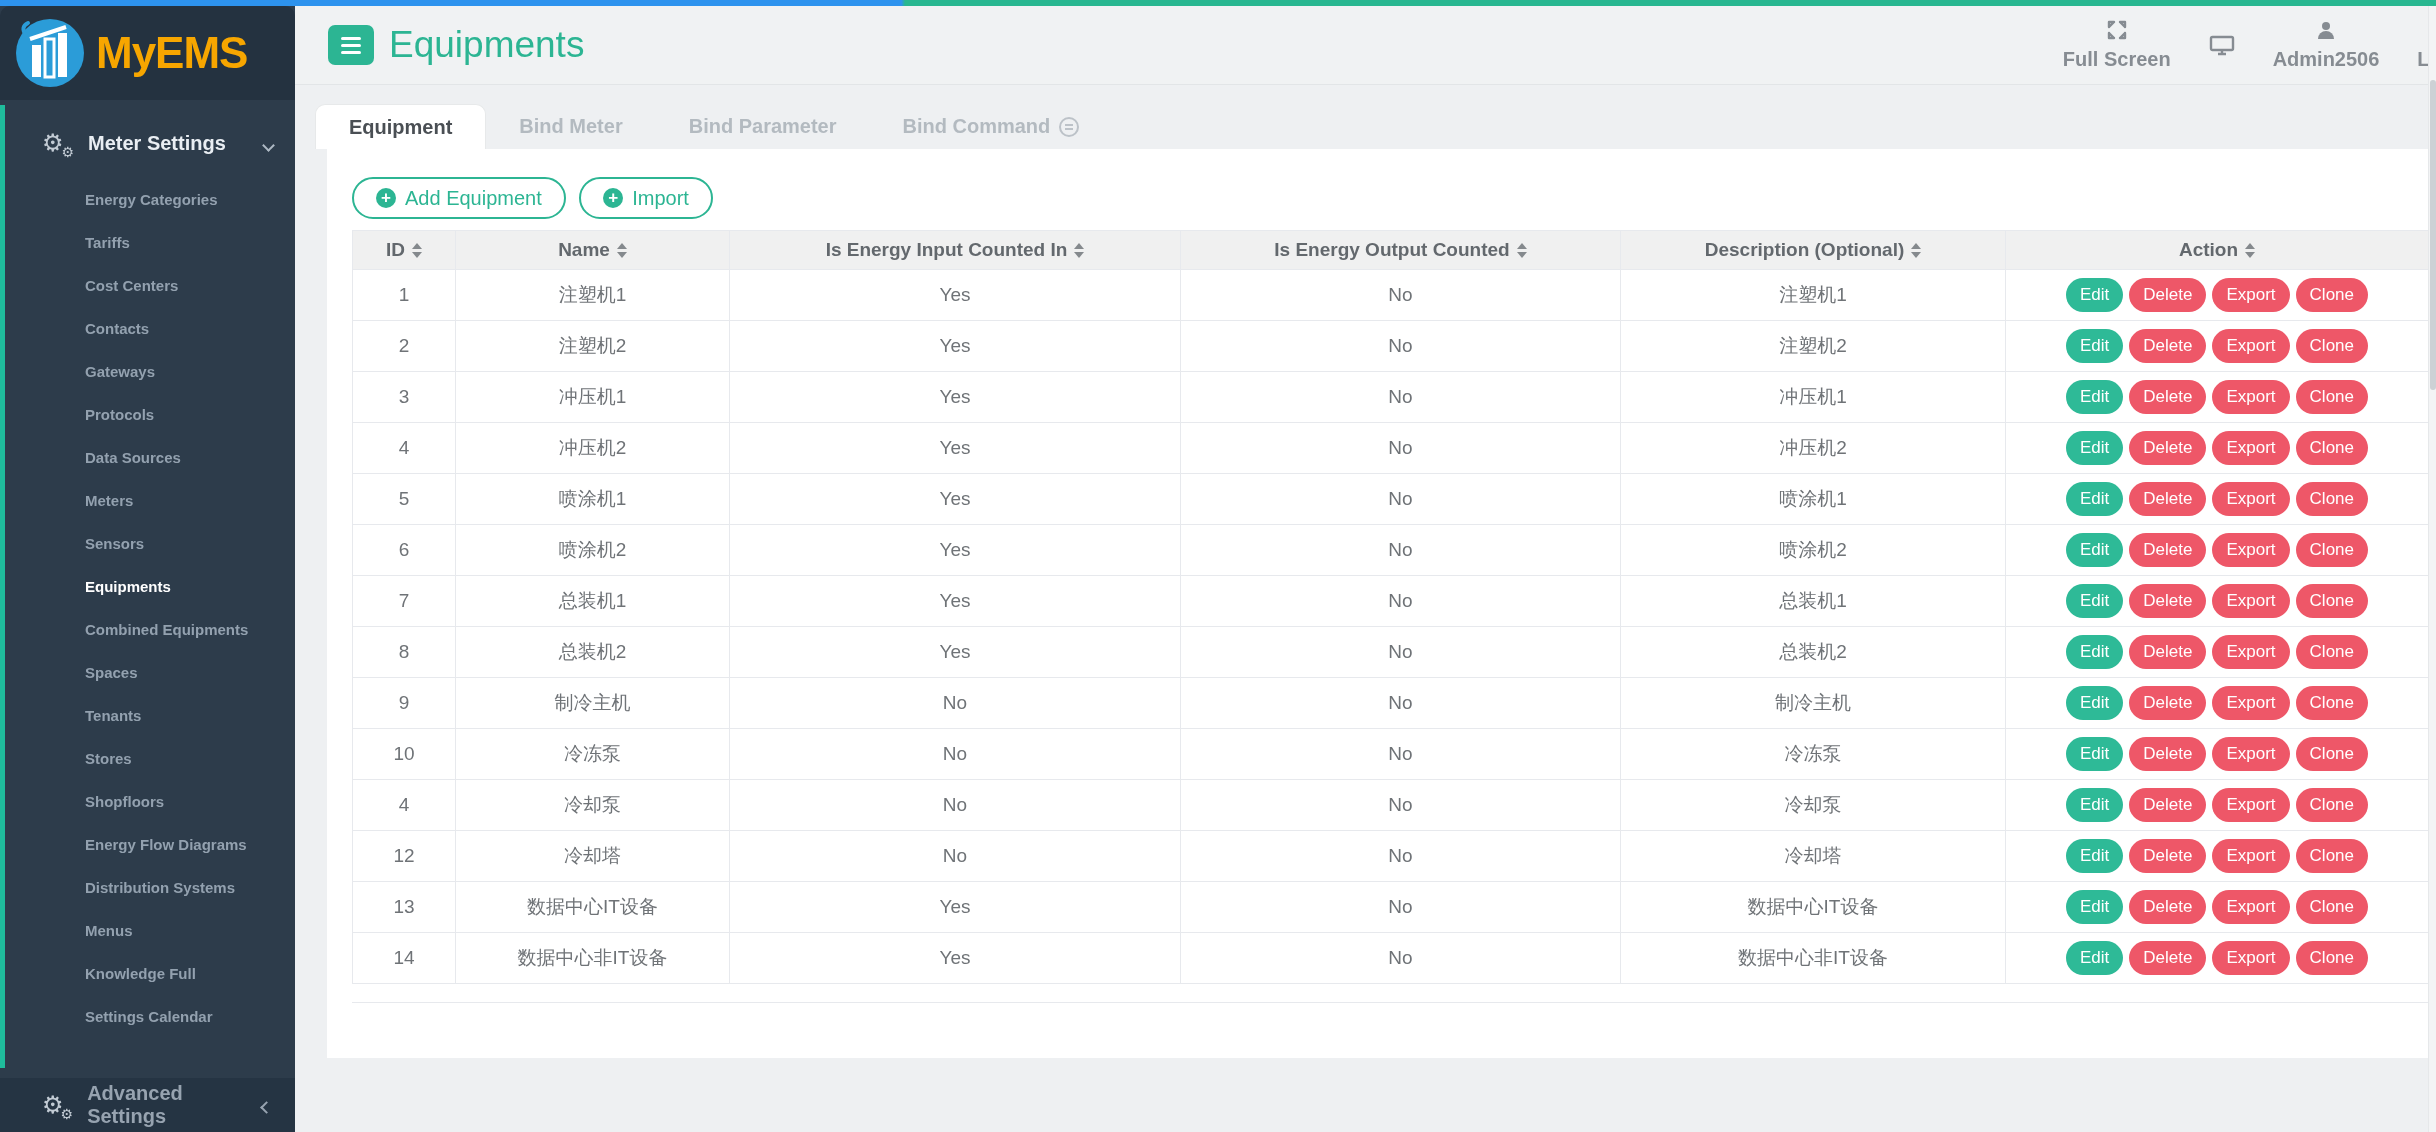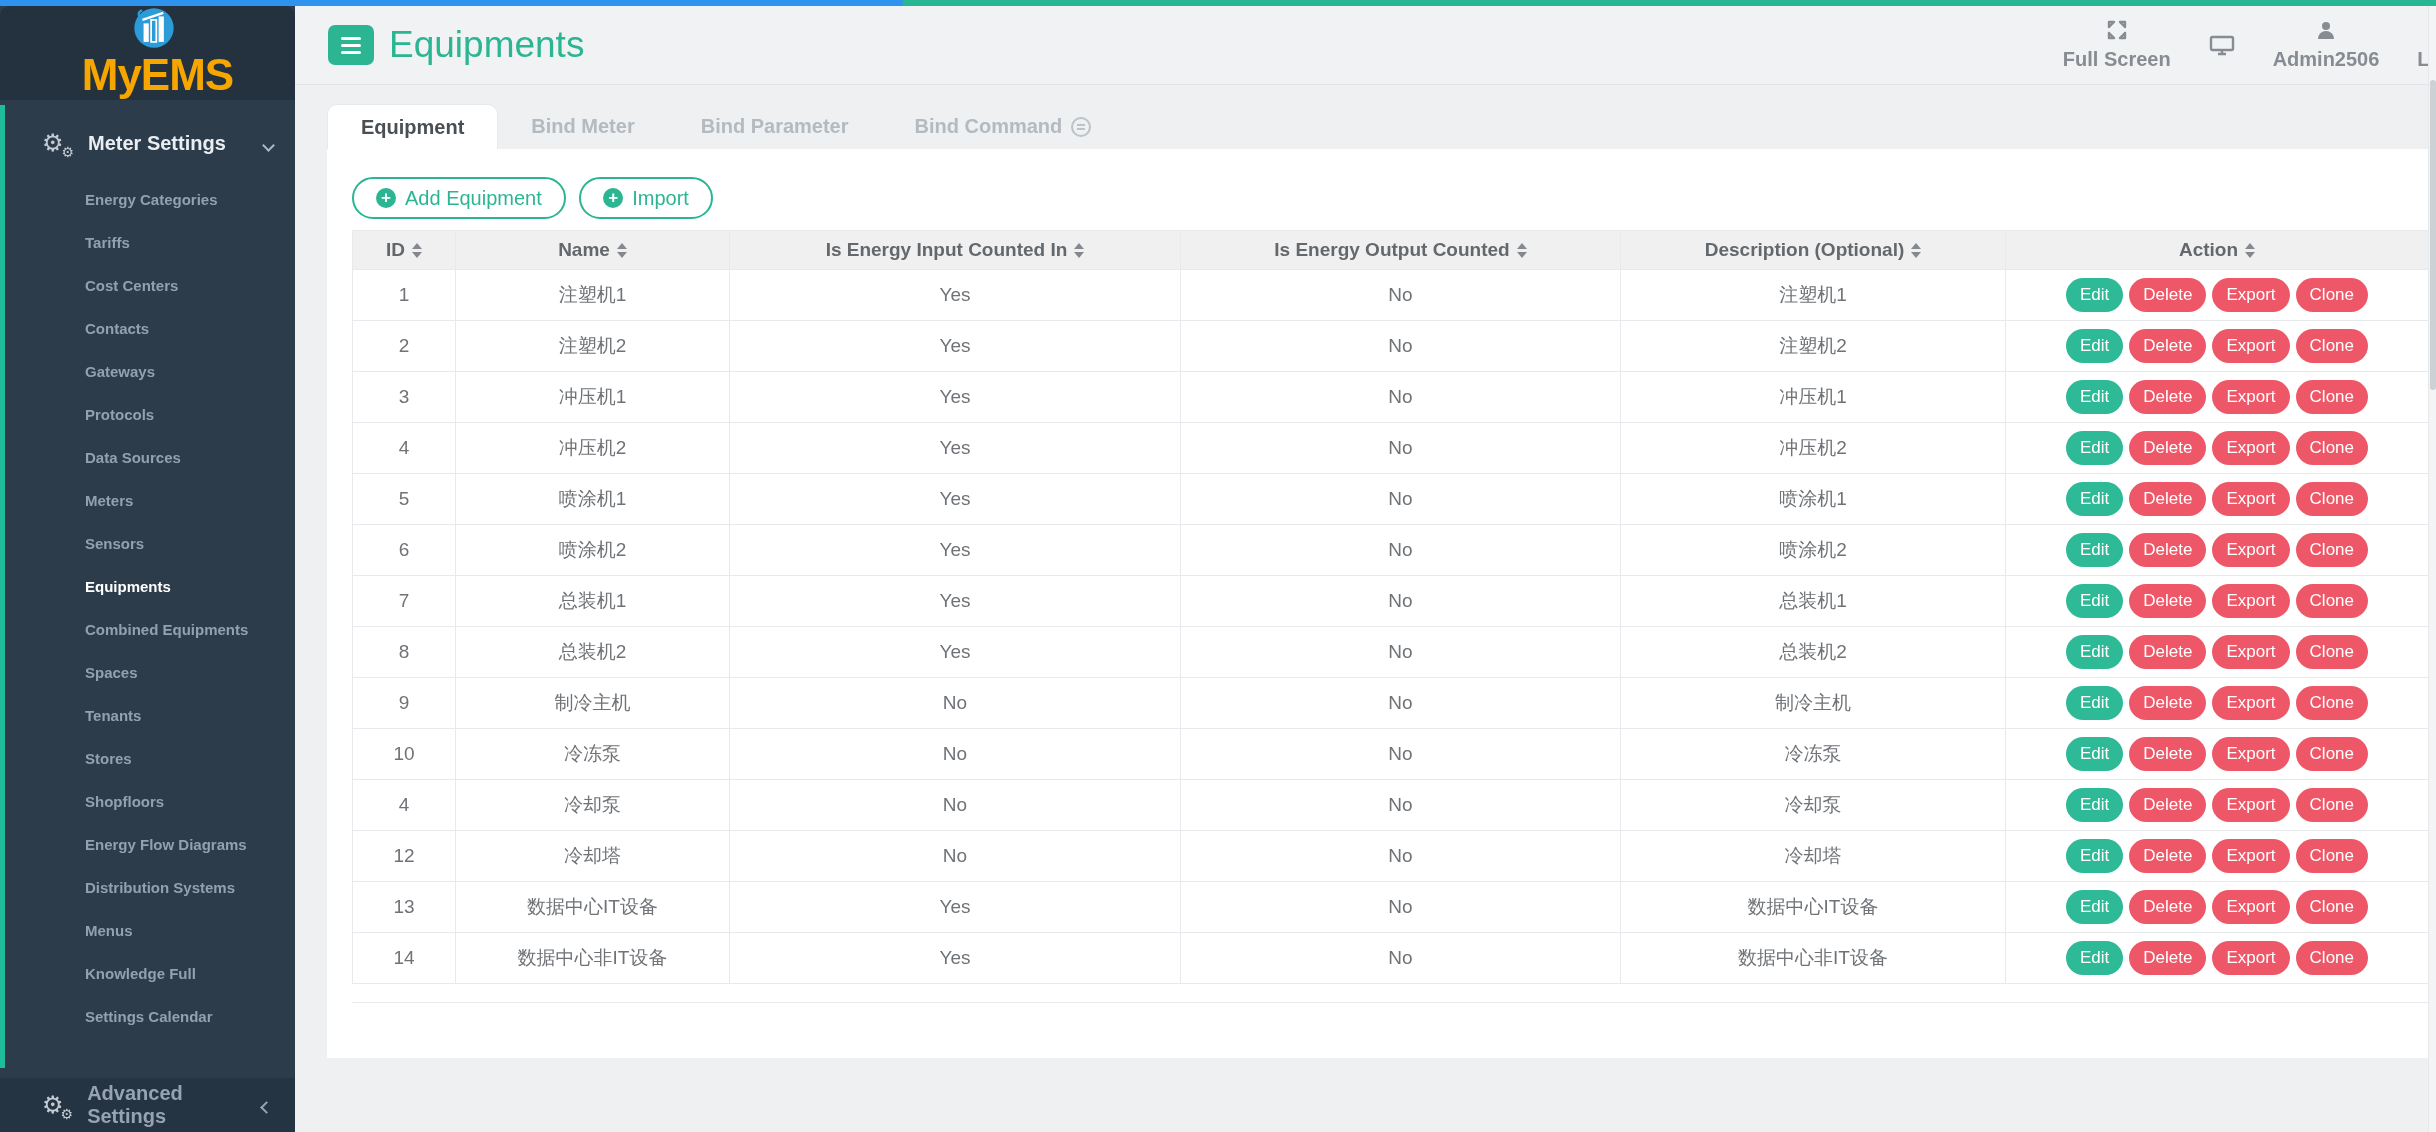--- a/index.html
+++ b/index.html
@@ -18,21 +18,21 @@
     z-index: 40;
   }
 
   
   #sidebar {
     position: absolute; left:0; top:6px; width:295px; height:1126px;
     background:#2d3c4b; z-index:30;
   }
   #logo-box {
     height:94px; background:#243240; border-radius:10px 10px 0 0;
-    display:flex; align-items:center; padding-left:12px;flex-direction:column;
+    display:flex; align-items:center; padding-left:12px;
   }
   #logo-box .brand-text {
     color:#f7a600; font-size:44px; font-weight:bold; letter-spacing:-1px; margin-left:8px;
   }
   #side-scroll-strip {
     position:absolute; left:0; top:99px; width:5px; height:963px; background:#1fbc9c;
   }
   .side-section {
     display:flex; align-items:center; padding:30px 22px 22px 42px;
     color:#e9eef3; font-size:20px; font-weight:bold;
@@ -79,21 +79,21 @@
   #header-right {
     margin-left:auto; margin-right:-58px;
     display:flex; align-items:center; gap:38px;
     color:#868c92; font-size:20px; font-weight:bold; white-space:nowrap;
   }
   .hdr-item { display:flex; align-items:center; gap:8px; cursor:pointer;flex-direction:column; }
   .hdr-item svg { display:block; }
 
   
   #tab-strip {
-    position:absolute; left:32px; top:98px; height:45px; display:flex; align-items:stretch;
+    position:absolute; left:20px; top:98px; height:45px; display:flex; align-items:stretch;
   }
   .tab {
     padding:0 33px; line-height:45px; font-size:20px; font-weight:bold;
     color:#b3bac0; cursor:pointer; display:flex; align-items:center; gap:9px;
   }
   .tab.active {
     background:#ffffff; color:#4a4f54;
     border:1px solid #e7e9ea; border-bottom:none;
     border-radius:10px 10px 0 0;
   }

